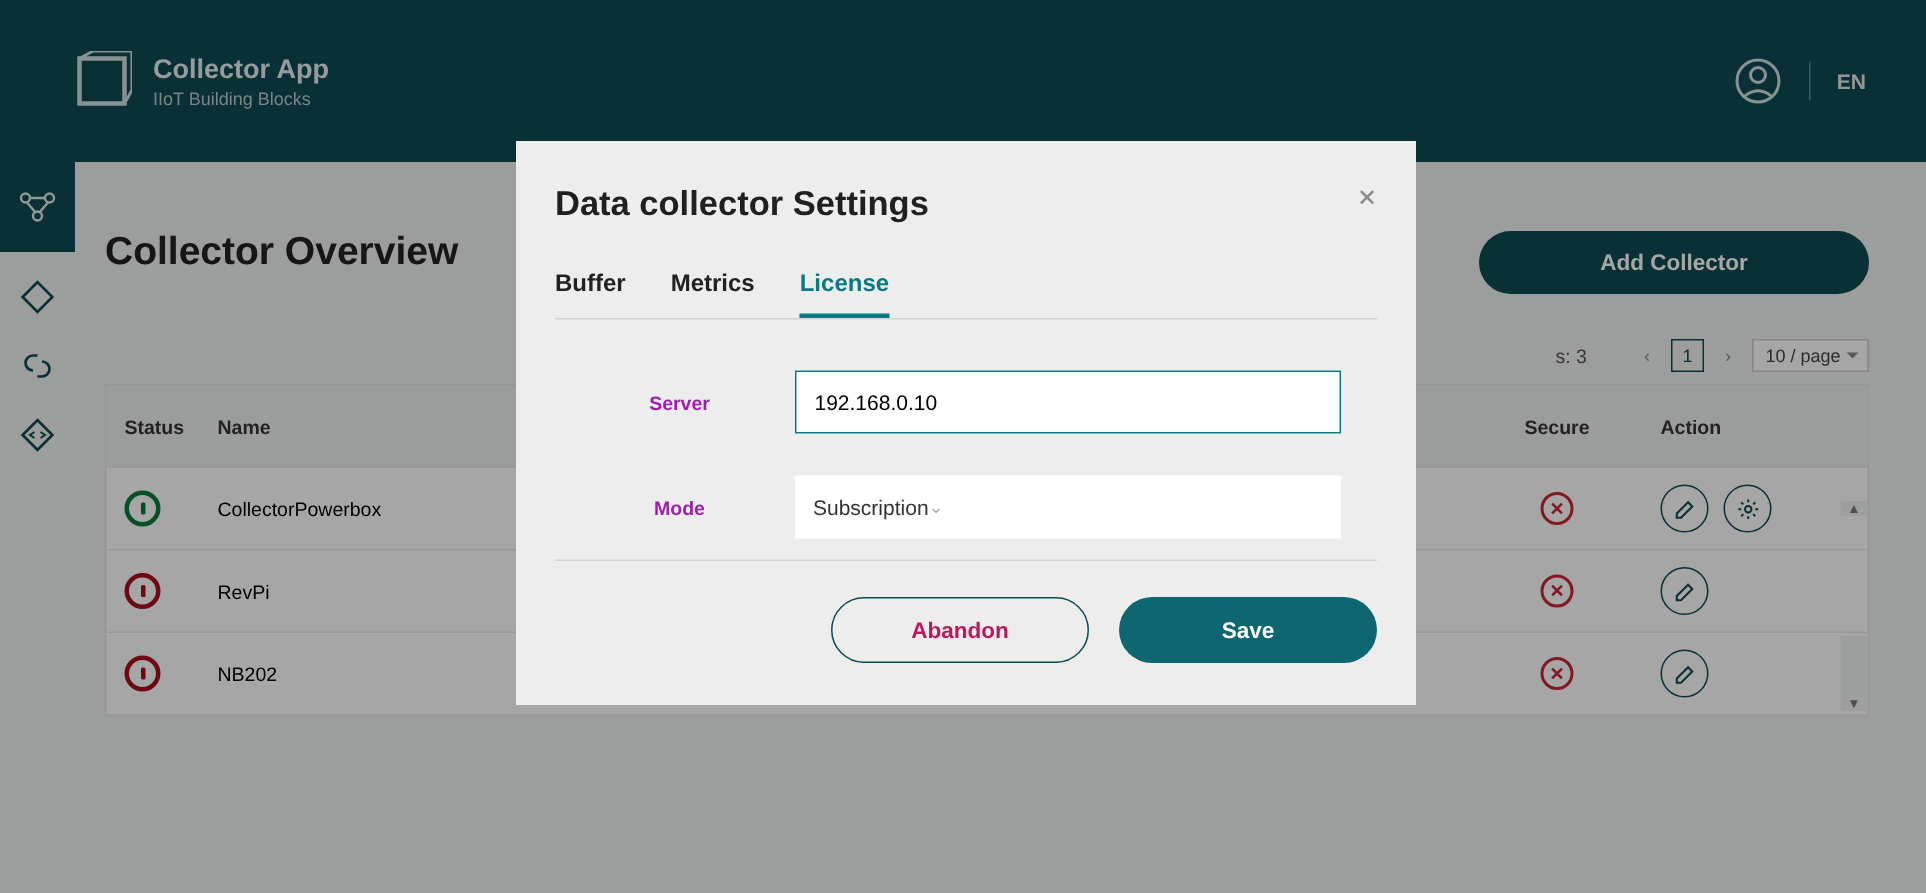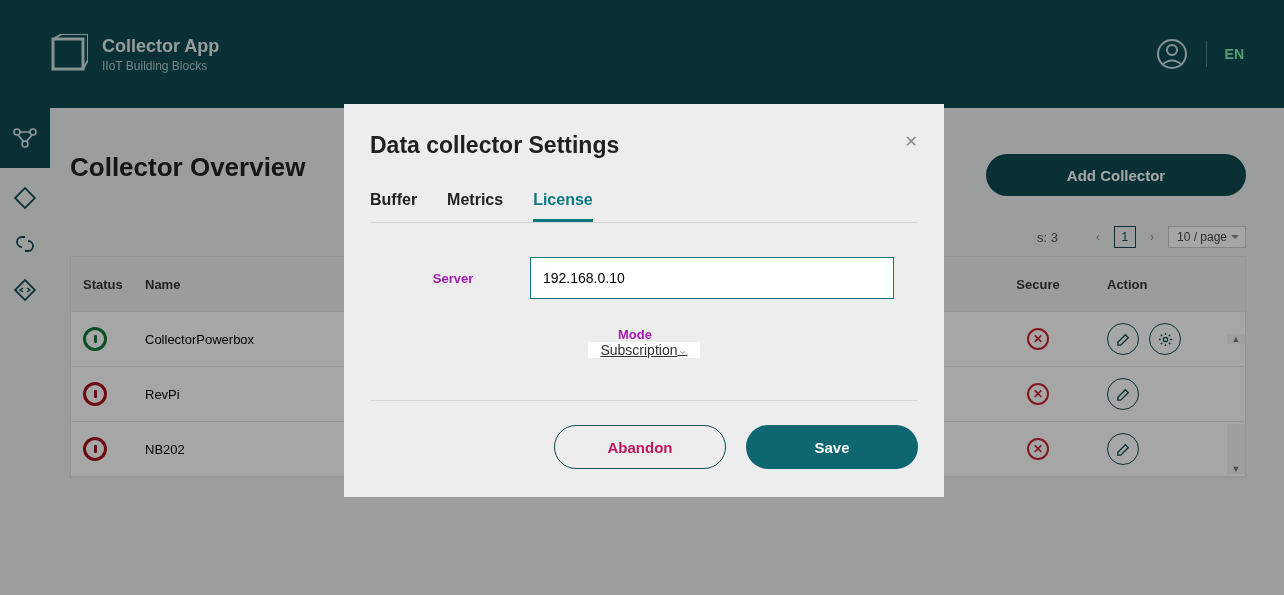--- a/index.html
+++ b/index.html
@@ -4,21 +4,21 @@
 <style>
 * { margin:0; padding:0; box-sizing:border-box; font-family:Arial,Helvetica,sans-serif; }
 body { background:#f0f2f2; width:1284px; height:595px; overflow:hidden; position:relative; }
 
 
 .topbar { height:108px; background:#0d4b52; display:flex; align-items:center; justify-content:space-between; padding:0 40px 0 48px; }
 .logo-area { display:flex; align-items:center; gap:14px; }
 .logo-box { width:40px; height:40px; }
 .logo-text .t1 { color:#e6efef; font-size:18px; font-weight:600; }
 .logo-text .t2 { color:#b7cccc; font-size:12px; margin-top:2px; }
-.top-right { display:flex; align-items:center; gap:18px; color:#86efac; }
+.top-right { display:flex; align-items:center; gap:18px; color:#e5e5e5; }
 .user-svg { width:32px; height:32px; }
 .divider { width:1px; height:26px; background:#5c8a8d; }
 .lang { font-size:14px; font-weight:600; cursor:pointer; }
 
 
 .siderail { position:absolute; left:0; top:108px; width:50px; display:flex; flex-direction:column; align-items:center; gap:18px; padding-top:22px; }
 .rail-item { width:28px; height:28px; display:flex; align-items:center; justify-content:center; cursor:pointer; }
 .rail-full { position:absolute; left:0; top:108px; width:50px; height:60px; background:#0d4b52; display:flex; align-items:center; justify-content:center; cursor:pointer; }
 
 
@@ -50,34 +50,34 @@
 .status-red { border-color:#a80f1a; } .status-red .bar { background:#a80f1a; }
 .status-dot .bar { width:3px; height:8px; border-radius:1px; }
 
 .secure-x { width:22px; height:22px; border:2px solid #c9252f; border-radius:50%; display:inline-flex; align-items:center; justify-content:center; color:#c9252f; font-size:12px; font-weight:700; }
 
 .act-btn { width:32px; height:32px; border:1.5px solid #0d4b52; border-radius:50%; display:flex; align-items:center; justify-content:center; cursor:pointer; background:transparent; }
 .act-btn svg { width:15px; height:15px; }
 
 
 .overlay { position:absolute; inset:0; background:rgba(0,0,0,.35); }
-.modal { position:absolute; left:344px; top:104px; width:600px; background:#ededed; padding:28px 26px 28px 26px; }
+.modal { position:absolute; left:344px; top:94px; width:600px; background:#ededed; padding:28px 26px 28px 26px; }
 .modal-head { display:flex; justify-content:space-between; align-items:flex-start; }
 .modal-title { font-size:23px; font-weight:700; color:#202020; }
 .close-x { color:#888; font-size:16px; cursor:pointer; background:none; border:none; }
 
 .tabs { display:flex; gap:30px; margin-top:32px; border-bottom:1px solid #d4d4d4; }
 .tab { padding:0 0 10px 0; font-size:16px; font-weight:700; color:#222; cursor:pointer; }
 .tab.active { color:#0b797f; border-bottom:3px solid #0b797f; }
 
 .form { padding:34px 24px 14px 24px; border-bottom:1px solid #d4d4d4; }
 .form-row { display:flex; align-items:center; margin-bottom:28px; }
 .form-label { width:136px; text-align:center; padding-right:18px; font-size:13px; font-weight:700; color:#a21caf; }
 .inp { flex:1; height:42px; border:1.5px solid #0b797f; background:#fff; padding:0 12px; font-size:14px; outline:none; }
-.sel { flex:1; height:42px; background:#fff; border:none; padding:0 12px; font-size:14px; display:flex; align-items:center; justify-content:center; cursor:pointer; color:#333;text-decoration:underline; }
+.sel { flex:1; height:42px; background:#fff; border:none; padding:0 12px; font-size:14px; display:flex; align-items:center; justify-content:flex-start; cursor:pointer; color:#333; }
 .chev { color:#a8a8a8; font-size:12px; }
 
 .modal-actions { display:flex; justify-content:flex-end; gap:20px; padding-top:24px; }
 .btn { width:172px; height:44px; border-radius:22px; font-size:15px; font-weight:600; cursor:pointer; }
 .btn-outline { background:transparent; border:1.5px solid #0d4b52; color:#be185d; }
 .btn-solid { background:#0d6670; border:none; color:#fff; }
 </style>
 </head>
 <body>
 
@@ -233,21 +233,21 @@
   <div class="tabs">
     <div class="tab">Buffer</div>
     <div class="tab">Metrics</div>
     <div class="tab active">License</div>
   </div>
   <div class="form">
     <div class="form-row">
       <div class="form-label">Server</div>
       <input class="inp" value="192.168.0.10" style="">
     </div>
-    <div class="form-row" style="margin-bottom:28px;flex-direction:column;">
+    <div class="form-row" style="margin-bottom:0;">
       <div class="form-label">Mode</div>
       <div class="sel">
         <span>Subscription</span>
         <span class="chev">⌄</span>
       </div>
     </div>
   </div>
   <div class="modal-actions">
     <button class="btn btn-outline">Abandon</button>
     <button class="btn btn-solid">Save</button>

